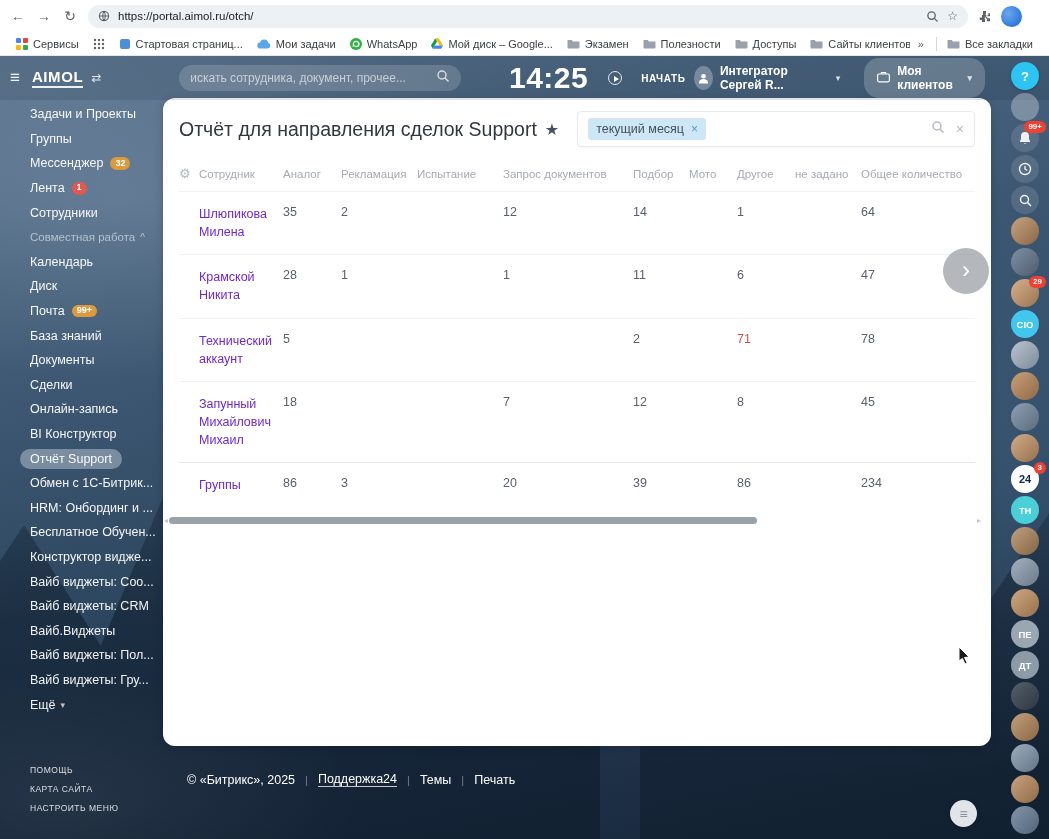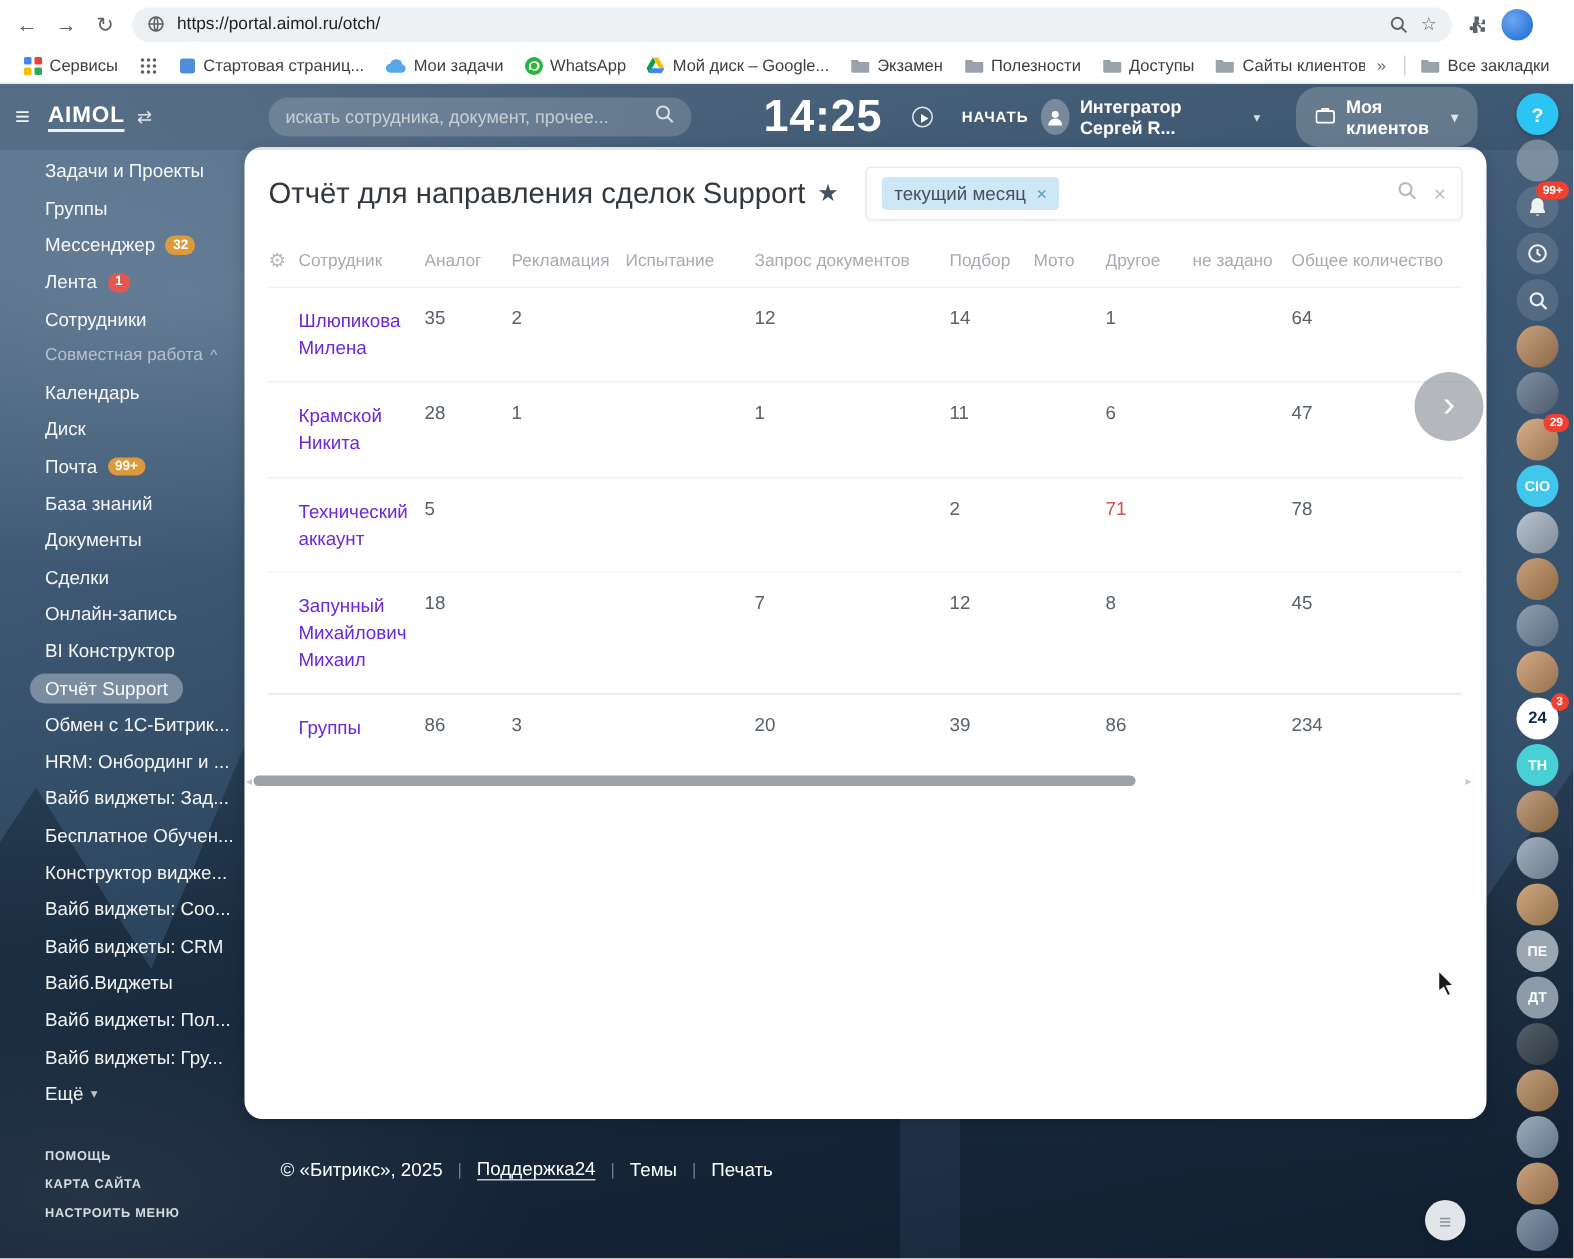--- a/index.html
+++ b/index.html
@@ -60,21 +60,21 @@
 
   
   .sidebar { position: absolute; top: 44px; left: 16px; width: 163px; bottom: 0; color: #fff; z-index: 3; }
   .sb-menu { position: absolute; top: 2px; left: 14px; right: 0; }
   .sb-item { height: 24.6px; display: flex; align-items: center; font-size: 12.5px; color: rgba(255,255,255,.95); cursor: pointer; white-space: nowrap; }
   .sb-section { color: rgba(255,255,255,.55); font-size: 11.5px; }
   .sb-caret { margin-left: 5px; font-size: 10px; color: rgba(255,255,255,.55); }
   .sb-caret2 { margin-left: 5px; font-size: 9px; color: rgba(255,255,255,.7); }
   .sb-badge { margin-left: 7px; font-size: 9px; font-weight: bold; color: #fff; padding: 1.5px 5px; border-radius: 8px; line-height: 1.1; }
   .sb-selected .sb-label { background: rgba(214,222,230,.42); padding: 3px 10px; border-radius: 12px; margin-left: -10px; }
-  .sb-footer { position: absolute; left: 14px; bottom: 26px; font-weight: bold; }
+  .sb-footer { position: absolute; left: 14px; bottom: 26px; }
   .sb-flink { font-size: 8.5px; letter-spacing: .5px; color: rgba(255,255,255,.82); margin-top: 9px; cursor: pointer; }
 
   
   .card { position: absolute; left: 163px; top: 42px; width: 828px; height: 648px; background: #fff;
           border-radius: 12px; padding: 10px 16px 0 16px; z-index: 2; box-shadow: 0 2px 10px rgba(0,0,0,.18); overflow: hidden; }
   .title-row { display: flex; align-items: center; height: 42px; }
   .page-title { font-size: 19.5px; color: #333840; font-weight: 400; white-space: nowrap; }
   .fav-star { color: #46525f; font-size: 16px; margin-left: 8px; cursor: pointer; }
   .filter-box { flex: 1; margin-left: 18px; height: 36px; border: 1px solid #e7eaee; border-radius: 4px; display: flex; align-items: center;
                 padding: 0 10px; gap: 8px; background: #fff; box-shadow: 0 1px 2px rgba(0,0,0,.04); }
@@ -362,23 +362,20 @@
         <div class="sb-item sb-selected">
           <span class="sb-label">Отчёт Support</span>
         </div>
         <div class="sb-item">
           <span class="sb-label">Обмен с 1С-Битрик...</span>
         </div>
         <div class="sb-item">
           <span class="sb-label">HRM: Онбординг и ...</span>
         </div>
         <div class="sb-item">
-          <span class="sb-label">Вайб виджеты: Зад...</span>
-        </div>
-        <div class="sb-item">
           <span class="sb-label">Бесплатное Обучен...</span>
         </div>
         <div class="sb-item">
           <span class="sb-label">Конструктор видже...</span>
         </div>
         <div class="sb-item">
           <span class="sb-label">Вайб виджеты: Соо...</span>
         </div>
         <div class="sb-item">
           <span class="sb-label">Вайб виджеты: CRM</span>

